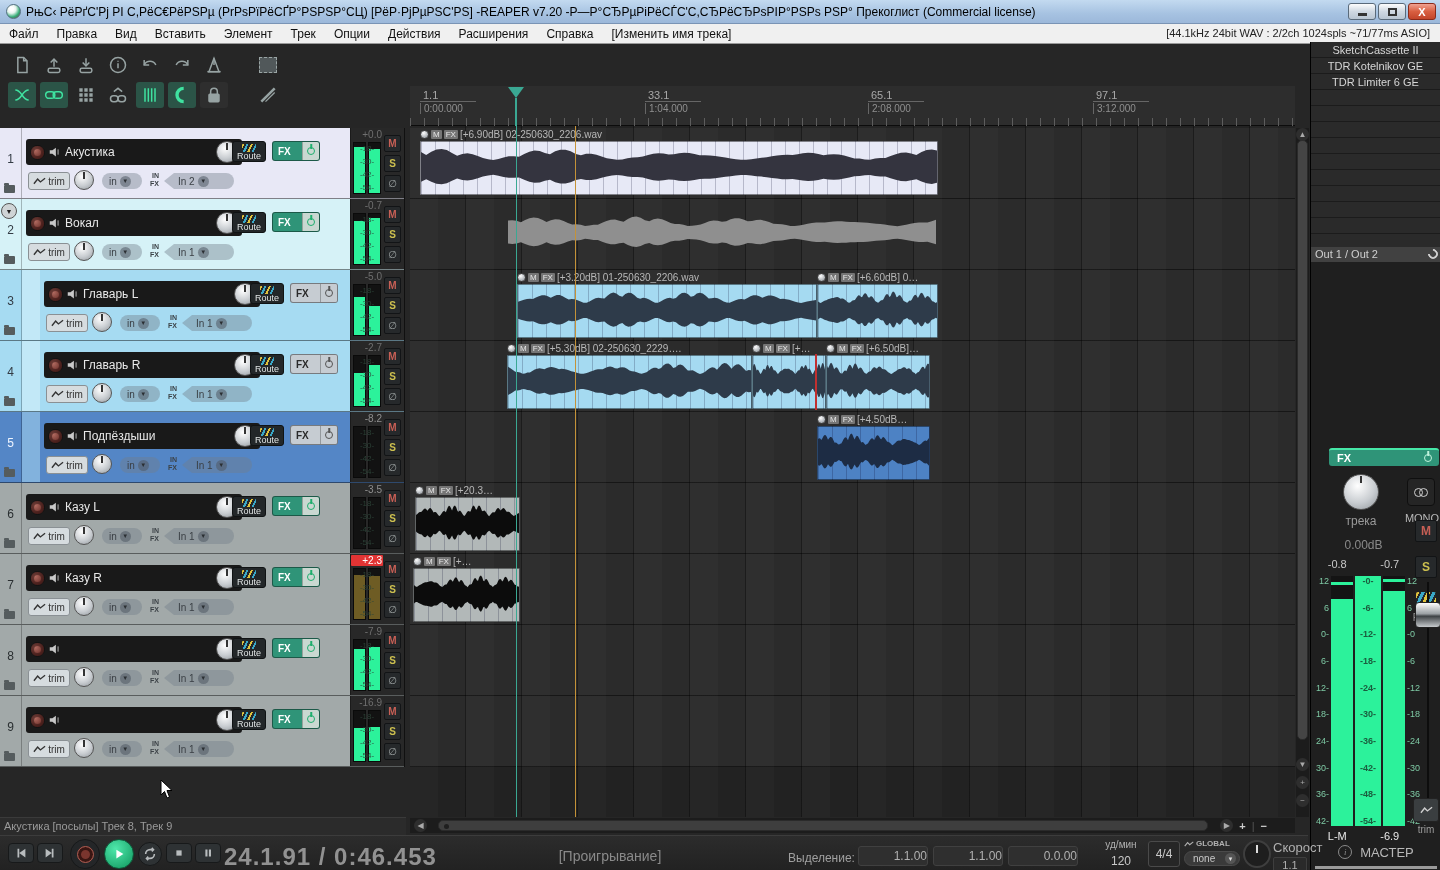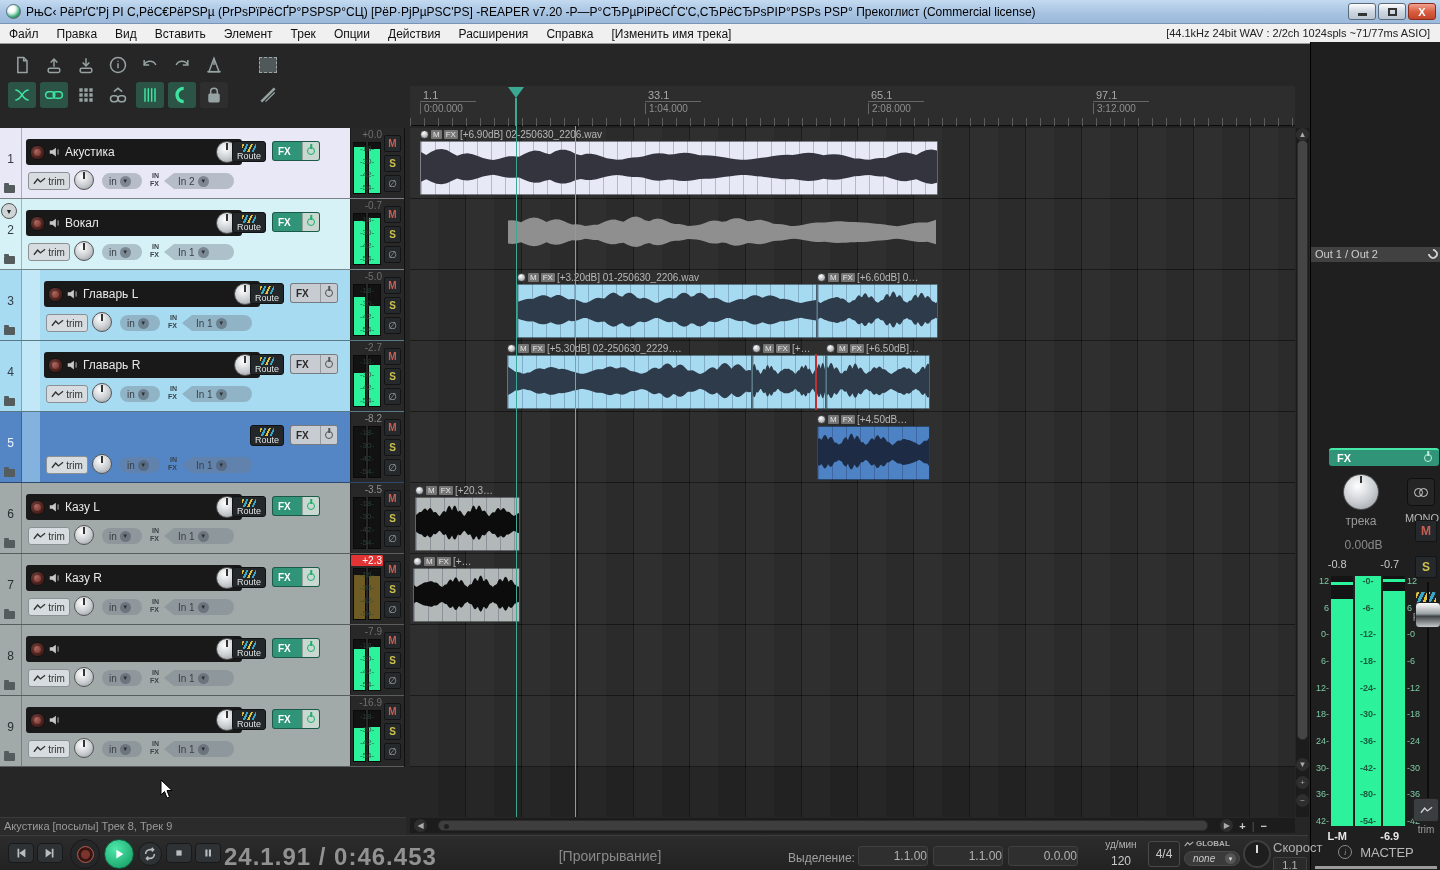--- a/index.html
+++ b/index.html
@@ -147,21 +147,21 @@
   .mono-lbl { position:absolute; left:86px; top:470px; width:50px; text-align:center; color:#b8b8b8; font-size:11px; }
   .mgain { position:absolute; left:0; top:496px; width:105px; text-align:center; color:#8a8a8a; font-size:12px; }
   .mpeaks { position:absolute; left:0; top:516px; width:105px; display:flex; color:#c8c8c8; font-size:11px; font-weight:normal; }
   .mpeaks span { flex:1; text-align:center; }
   .mmeter { position:absolute; left:2px; top:534px; width:100px; height:250px; }
   .mcol { position:absolute; top:0; bottom:0; display:flex; flex-direction:column; justify-content:space-between; font-size:9px; color:#7ec9a4; }
   .mbar-big { position:absolute; bottom:0; background:#2cf29b; }
   .mpeakline { position:absolute; height:3px; background:#2cf29b; }
   .mscale-mid { position:absolute; left:42px; width:26px; top:0; bottom:0; background:#2cf29b; display:flex; flex-direction:column;
     justify-content:space-between; text-align:center; font-size:9px; color:#1b5c3e; font-weight:bold; }
-  .mbottom { position:absolute; left:0; top:788px; width:105px; display:flex; color:#e8e8e8; font-size:11px; font-weight:bold; }
+  .mbottom { position:absolute; left:0; top:788px; width:105px; display:flex; color:#e8e8e8; font-size:11px; font-weight:normal; }
   .mbottom span { flex:1; text-align:center; }
   .mside { position:absolute; left:100px; top:478px; width:30px; display:flex; flex-direction:column; gap:14px; align-items:center; }
   .mside .sq { width:22px; height:22px; font-size:12px; }
   .mroute-ico { width:20px; height:16px; border-radius:2px;
     background:repeating-linear-gradient(115deg,#e0c23c 0 3px,#23272a 3px 5px,#3aa8c8 5px 8px,#23272a 8px 10px); }
   .mside .rlab { color:#9a9a9a; font-size:10px; margin-top:-10px; }
   .fader-line { position:absolute; left:116px; top:540px; width:2px; height:240px; background:#0d0d0d; }
   .fader-cap { position:absolute; left:104px; top:560px; width:26px; height:26px; border-radius:4px; border:1px solid #222;
     background:linear-gradient(#fdfdfd,#9aa0a4 45%,#3e4346 55%,#c6cacd); }
   .mtrim { position:absolute; left:102px; top:756px; width:26px; height:24px; background:#3a3e40; border:1px solid #222; border-radius:3px;
@@ -189,21 +189,21 @@
   .tfield { position:absolute; top:10px; width:70px; height:20px; background:#2f2f2f; border:1px solid #404040; border-radius:3px;
     color:#b0b0b0; font-size:12px; text-align:right; line-height:18px; }
   .bpm-block { position:absolute; left:1096px; top:3px; width:50px; text-align:center; color:#c8c8c8; }
   .bpm-block .lab { font-size:10px; color:#b0b0b0; }
   .bpm-block .val { font-size:12px; margin-top:4px; }
   .sig-box { position:absolute; left:1148px; top:5px; width:32px; height:26px; border:1px solid #4a4a4a; border-radius:3px;
     color:#c8c8c8; font-size:12px; text-align:center; line-height:24px; background:#262626; }
   .glob { position:absolute; left:1184px; top:3px; width:56px; color:#b0b0b0; }
   .glob .g1 { font-size:8px; font-weight:bold; display:flex; align-items:center; gap:2px; }
   .glob .gpill { margin-top:3px; background:#3a3a3a; border:1px solid #4a4a4a; border-radius:8px; height:15px; font-size:10px;
-    display:flex; align-items:center; justify-content:space-between; padding:0 3px 0 8px; color:#c8c8c8;font-style:italic; }
+    display:flex; align-items:center; justify-content:space-between; padding:0 3px 0 8px; color:#c8c8c8; }
   .gpill .dd { background:#555; color:#ddd; }
   .tknob { position:absolute; left:1243px; top:4px; width:28px; height:28px; border-radius:50%; background:#1e1e1e; border:2px solid #3e3e3e; }
   .tknob:after { content:""; position:absolute; left:50%; top:3px; width:2px; height:8px; background:#ddd; transform:translateX(-50%); }
   .rate { position:absolute; left:1273px; top:4px; width:34px; color:#b0b0b0; text-align:center; }
   .rate .lab { font-size:13px; }
   .rate .val { margin-top:2px; background:#2a2a2a; border:1px solid #3e3e3e; font-size:11px; height:15px; line-height:14px; border-radius:2px; }
 
   .mousecur { position:absolute; left:160px; top:780px; z-index:50; }
 </style>
 </head>
@@ -622,20 +622,29 @@
       </div>
     </div>
 
     <div class="trow" style="background-color: rgb(84, 134, 198);">
       <div class="gutter">
         <div class="tnum" style="color: rgb(238, 244, 255);">5</div>
         <div class="folder-ico"></div>
       </div>
       <div class="indentbar" style="width: 18px; background-color: rgb(130, 178, 221);"></div>
       <div class="tbody">
+        <div class="namebar">
+          <span class="rec"></span>
+          <span class="spk"><svg viewBox="0 0 16 16">
+              <path d="M2 6v4h3l4 3V3L5 6z" fill="currentColor"></path>
+              <path d="M11.5 5v6" stroke="currentColor" fill="none"></path>
+            </svg></span>
+          <span class="tname">Подпёздыши</span>
+          <span class="knob knob-l"></span>
+        </div>
         <button class="routebtn">
           <span class="route-ico"></span>
           <span>Route</span>
         </button>
         <div class="fxunit" style="background-color: rgb(198, 204, 210); color: rgb(42, 42, 42);">
           <span class="fxlab">FX</span>
           <span class="pwr" style="background-color: rgb(198, 204, 210); color: rgb(85, 85, 85);">
             <i></i>
           </span>
         </div>
@@ -1144,20 +1153,36 @@
   <div class="hthumb"></div>
   <div class="hs-end">
     <span class="scbtn" style="position:relative">▶</span>
     <span style="color:#ccc;font-weight:bold">+</span>
     <span style="color:#555">|</span>
     <span style="color:#ccc;font-weight:bold">−</span>
   </div>
 </div>
 
 <div class="dock">
+  <div>
+
+  <div class="fxslot">SketchCassette II</div>
+      <div class="fxslot">TDR Kotelnikov GE</div>
+      <div class="fxslot">TDR Limiter 6 GE</div>
+      <div class="fxslot"></div>
+      <div class="fxslot"></div>
+      <div class="fxslot"></div>
+      <div class="fxslot"></div>
+      <div class="fxslot"></div>
+      <div class="fxslot"></div>
+      <div class="fxslot"></div>
+      <div class="fxslot"></div>
+      <div class="fxslot"></div>
+      <div class="fxslot"></div>
+    </div>
   <div class="outrow">
     <span>Out 1 / Out 2</span>
     <span class="outknob"></span>
   </div>
 
   <div class="mfx">
     <span class="fxlab">FX</span>
     <span class="pwr">
         <i></i>
       </span>
@@ -1196,21 +1221,21 @@
     <div class="mscale-mid">
 
     <div>-0-</div>
         <div>-6-</div>
         <div>-12-</div>
         <div>-18-</div>
         <div>-24-</div>
         <div>-30-</div>
         <div>-36-</div>
         <div>-42-</div>
-        <div>-80-</div>
+        <div>-48-</div>
         <div>-54-</div>
       </div>
     <div style="position:absolute;left:70px;width:22px;top:0;bottom:0;background:#141414">
       <div class="mbar-big" style="left:0;width:22px;height:94%"></div>
       <div class="mpeakline" style="left:0;width:22px;top:3px"></div>
     </div>
     <div class="mcol" style="left:94px;width:16px;text-align:left">
 
     <div>12</div>
         <div>6</div>

